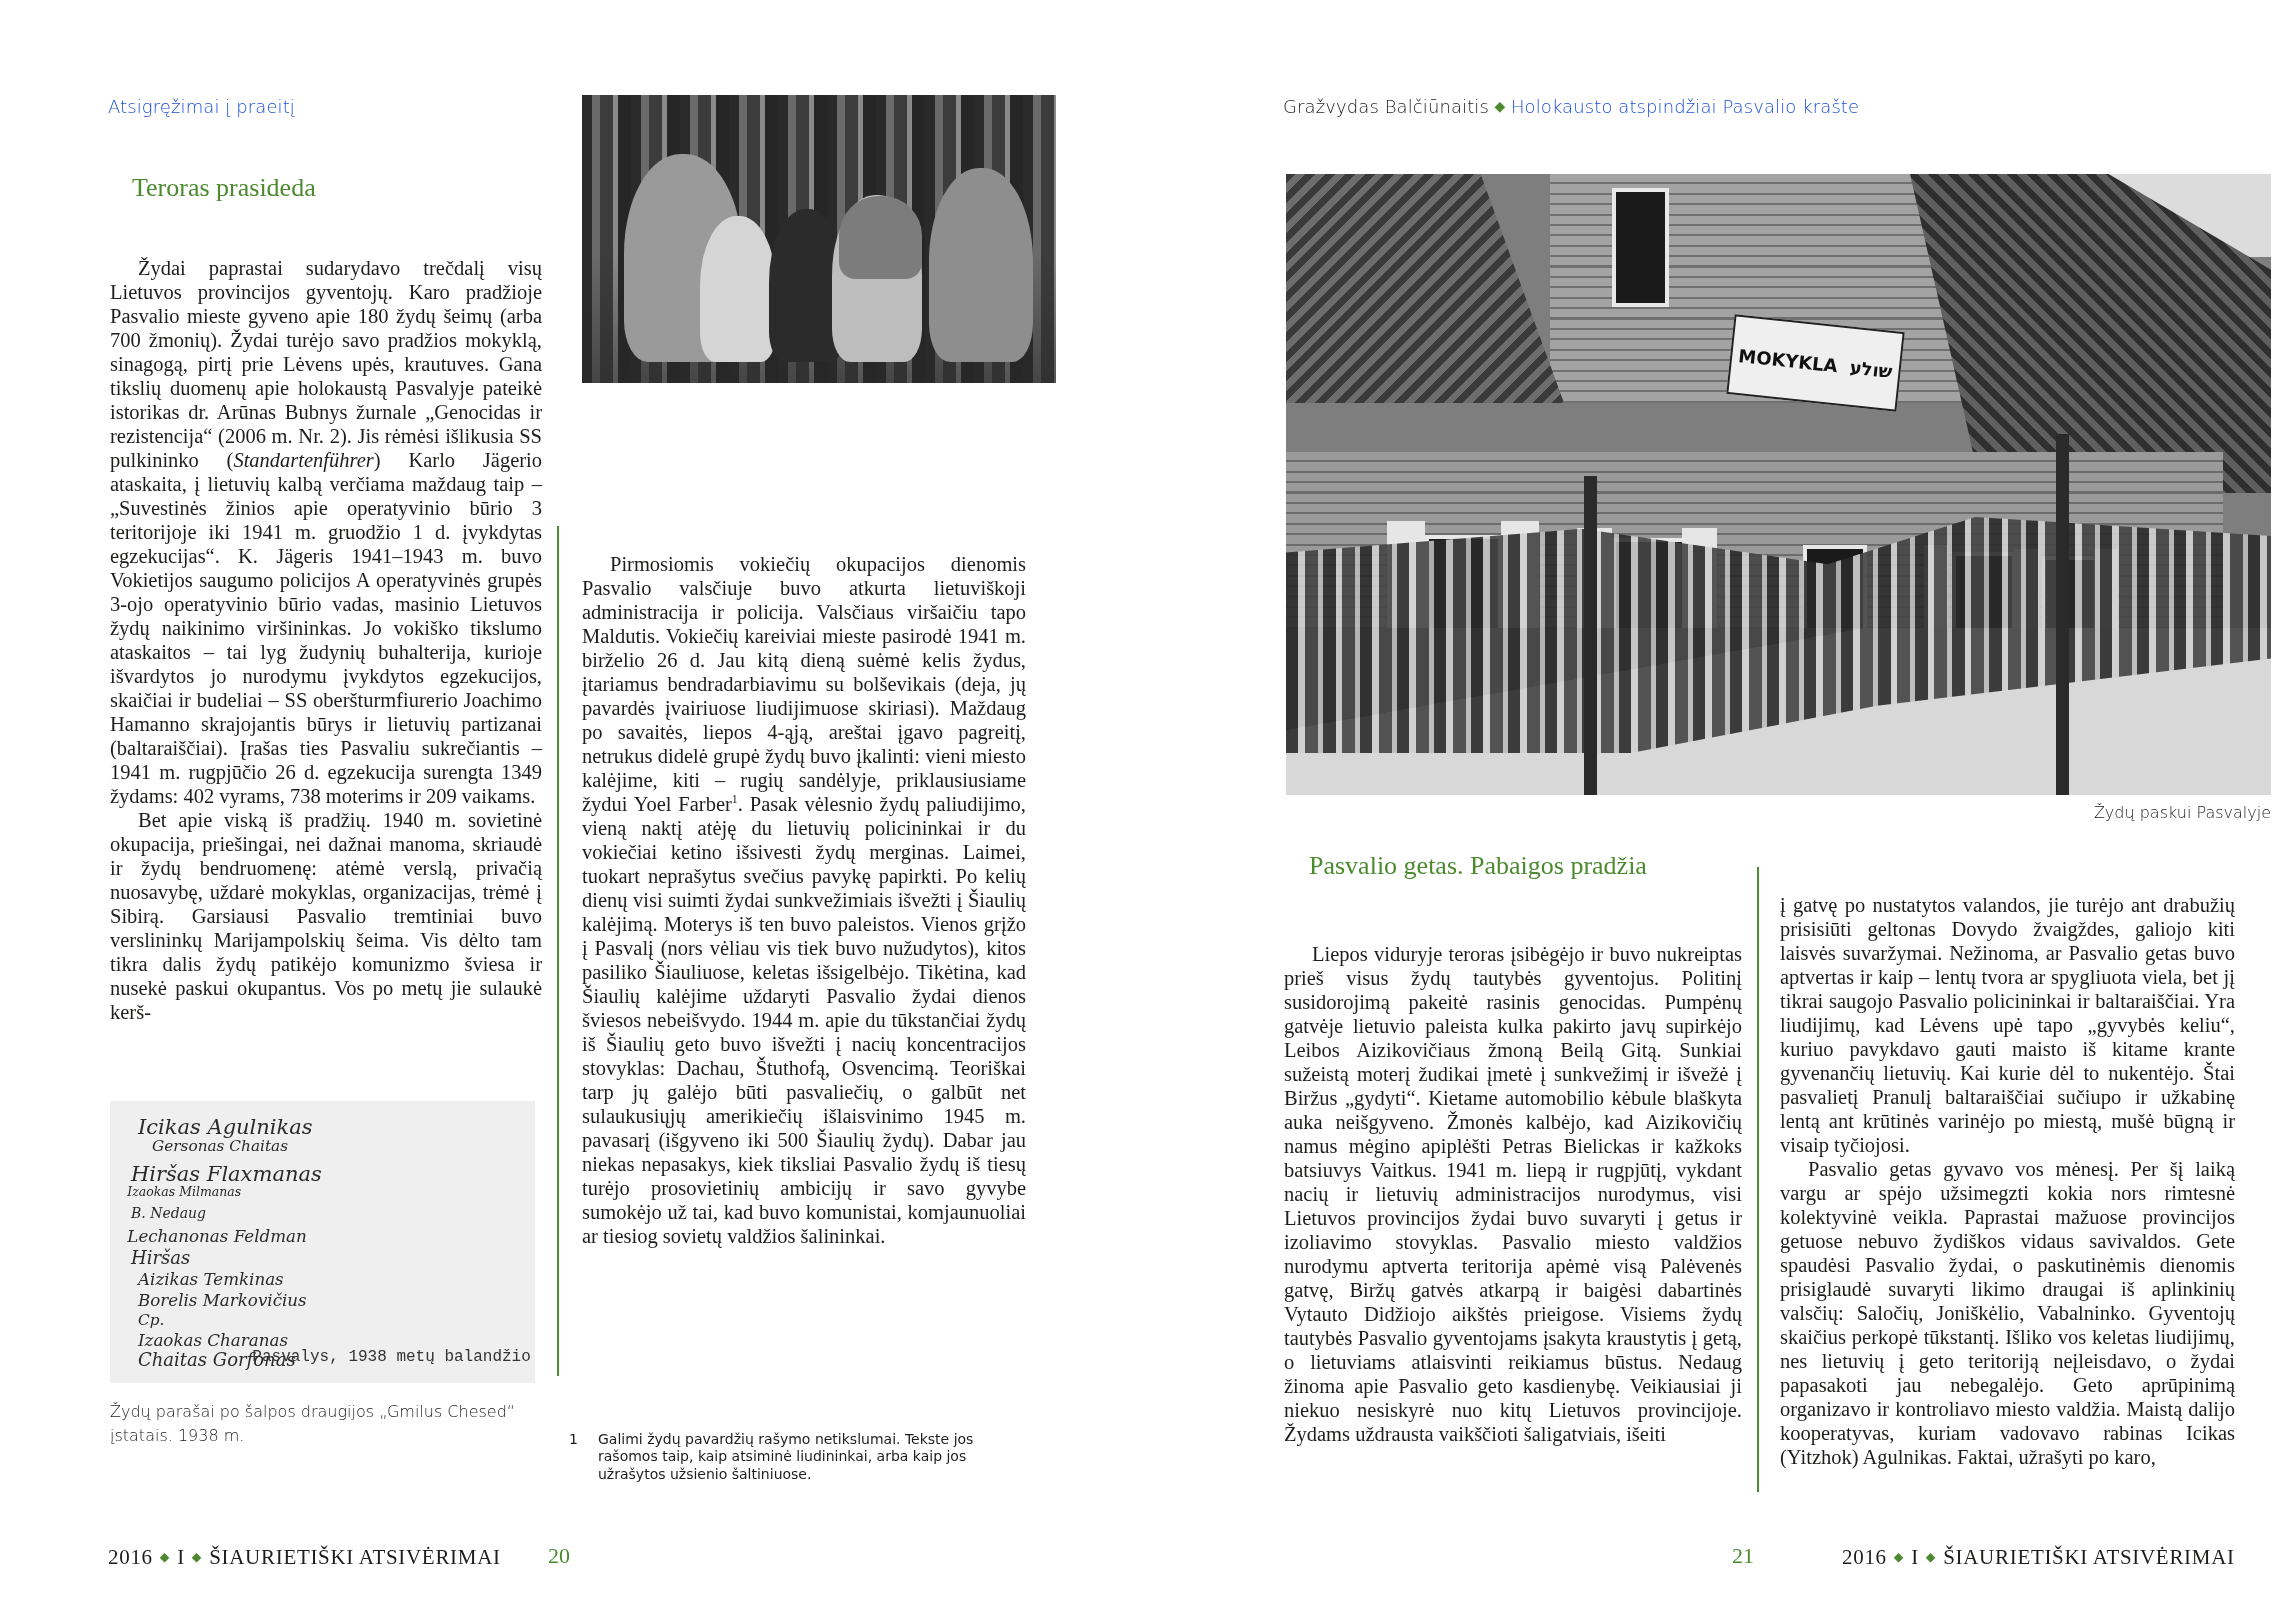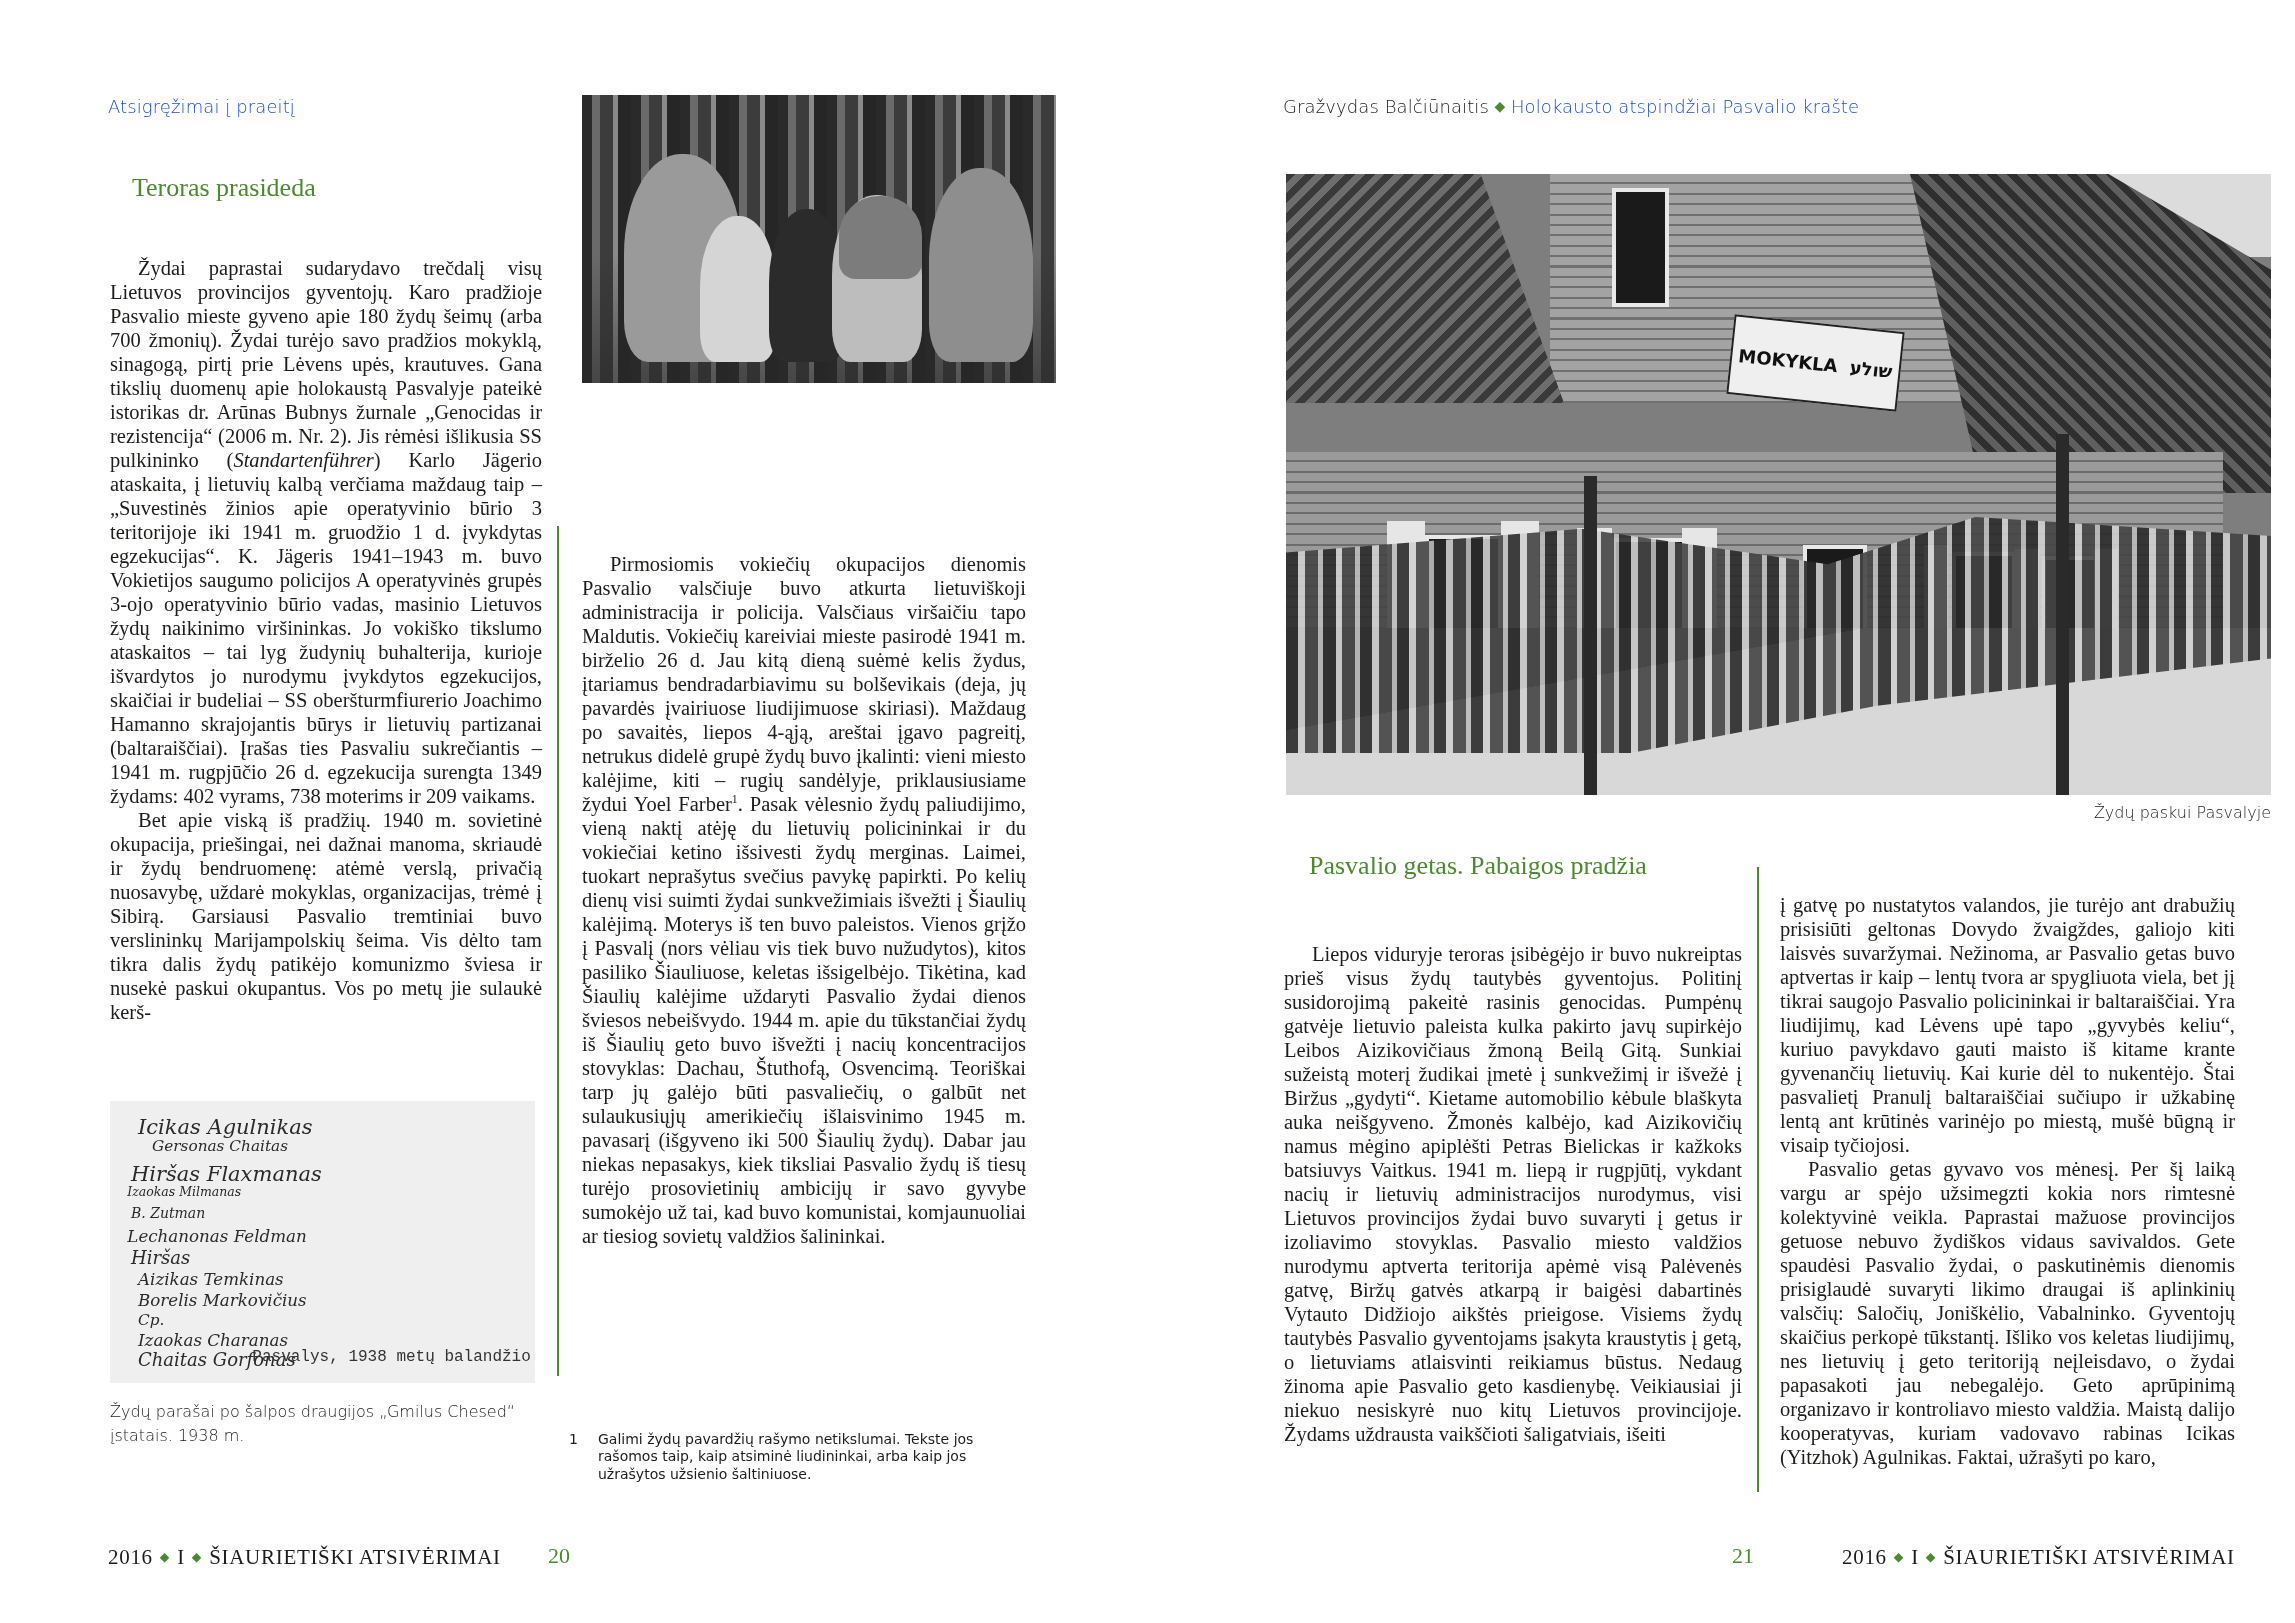--- a/index.html
+++ b/index.html
@@ -85,21 +85,21 @@
 
   <div class="body-col" style="left:582px; top:524px; width:444px;">
     <p class="indent"><span>Pirmosiomis vokiečių okupacijos dienomis Pasvalio valsčiuje buvo atkurta lietuviškoji administracija ir policija. Valsčiaus viršaičiu tapo Maldutis. Vokiečių kareiviai mieste pasirodė 1941 m. birželio 26 d. Jau kitą dieną suėmė kelis žydus, įtariamus bendradarbiavimu su bolševikais (deja, jų pavardės įvairiuose liudijimuose skiriasi). Maždaug po savaitės, liepos 4-ąją, areštai įgavo pagreitį, netrukus didelė grupė žydų buvo įkalinti: vieni miesto kalėjime, kiti – rugių sandėlyje, priklausiusiame žydui Yoel Farber</span><sup>1</sup><span>. Pasak vėlesnio žydų paliudijimo, vieną naktį atėję du lietuvių policininkai ir du vokiečiai ketino išsivesti žydų merginas. Laimei, tuokart neprašytus svečius pavykę papirkti. Po kelių dienų visi suimti žydai sunkvežimiais išvežti į Šiaulių kalėjimą. Moterys iš ten buvo paleistos. Vienos grįžo į Pasvalį (nors vėliau vis tiek buvo nužudytos), kitos pasiliko Šiauliuose, keletas išsigelbėjo. Tikėtina, kad Šiaulių kalėjime uždaryti Pasvalio žydai dienos šviesos nebeišvydo. 1944 m. apie du tūkstančiai žydų iš Šiaulių geto buvo išvežti į nacių koncentracijos stovyklas: Dachau, Štuthofą, Osvencimą. Teoriškai tarp jų galėjo būti pasvaliečių, o galbūt net sulaukusiųjų amerikiečių išlaisvinimo 1945 m. pavasarį (išgyveno iki 500 Šiaulių žydų). Dabar jau niekas nepasakys, kiek tiksliai Pasvalio žydų iš tiesų turėjo prosovietinių ambicijų ir savo gyvybe sumokėjo už tai, kad buvo komunistai, komjaunuoliai ar tiesiog sovietų valdžios šalininkai.</span></p>
   </div>
 
   <div class="photo" id="photo-signatures" title="Žydų parašai">
     <div class="sig" style="left:28px; top:14px;">Icikas Agulnikas</div>
     <div class="sig" style="left:42px; top:36px; font-size:15.3px;">Gersonas Chaitas</div>
     <div class="sig" style="left:21px; top:61px;">Hiršas Flaxmanas</div>
     <div class="sig" style="left:17.3px; top:83px; font-size:12.5px;">Izaokas Milmanas</div>
-    <div class="sig" style="left:21px; top:104px; font-size:14px;">B. Zutman</div>
+    <div class="sig" style="left:21px; top:104px; font-size:14px;">B. Nedaug</div>
     <div class="sig" style="left:17.3px; top:125px; font-size:16.7px;">Lechanonas Feldman</div>
     <div class="sig" style="left:21px; top:146px; font-size:18px;">Hiršas</div>
     <div class="sig" style="left:28px; top:168px; font-size:16.7px;">Aizikas Temkinas</div>
     <div class="sig" style="left:28px; top:189px; font-size:16.7px;">Borelis Markovičius</div>
     <div class="sig" style="left:28px; top:210px; font-size:15.3px;">Cp.</div>
     <div class="sig" style="left:28px; top:229px; font-size:16.7px;">Izaokas Charanas</div>
     <div class="sig" style="left:28px; top:248px; font-size:18px;">Chaitas Gorfonas</div>
     <div class="typed">Pasvalys, 1938 metų balandžio</div>
   </div>
   <div class="caption" style="left:110px; top:1400px; width:430px;">Žydų parašai po šalpos draugijos „Gmilus Chesed“ įstatais. 1938 m.</div>

